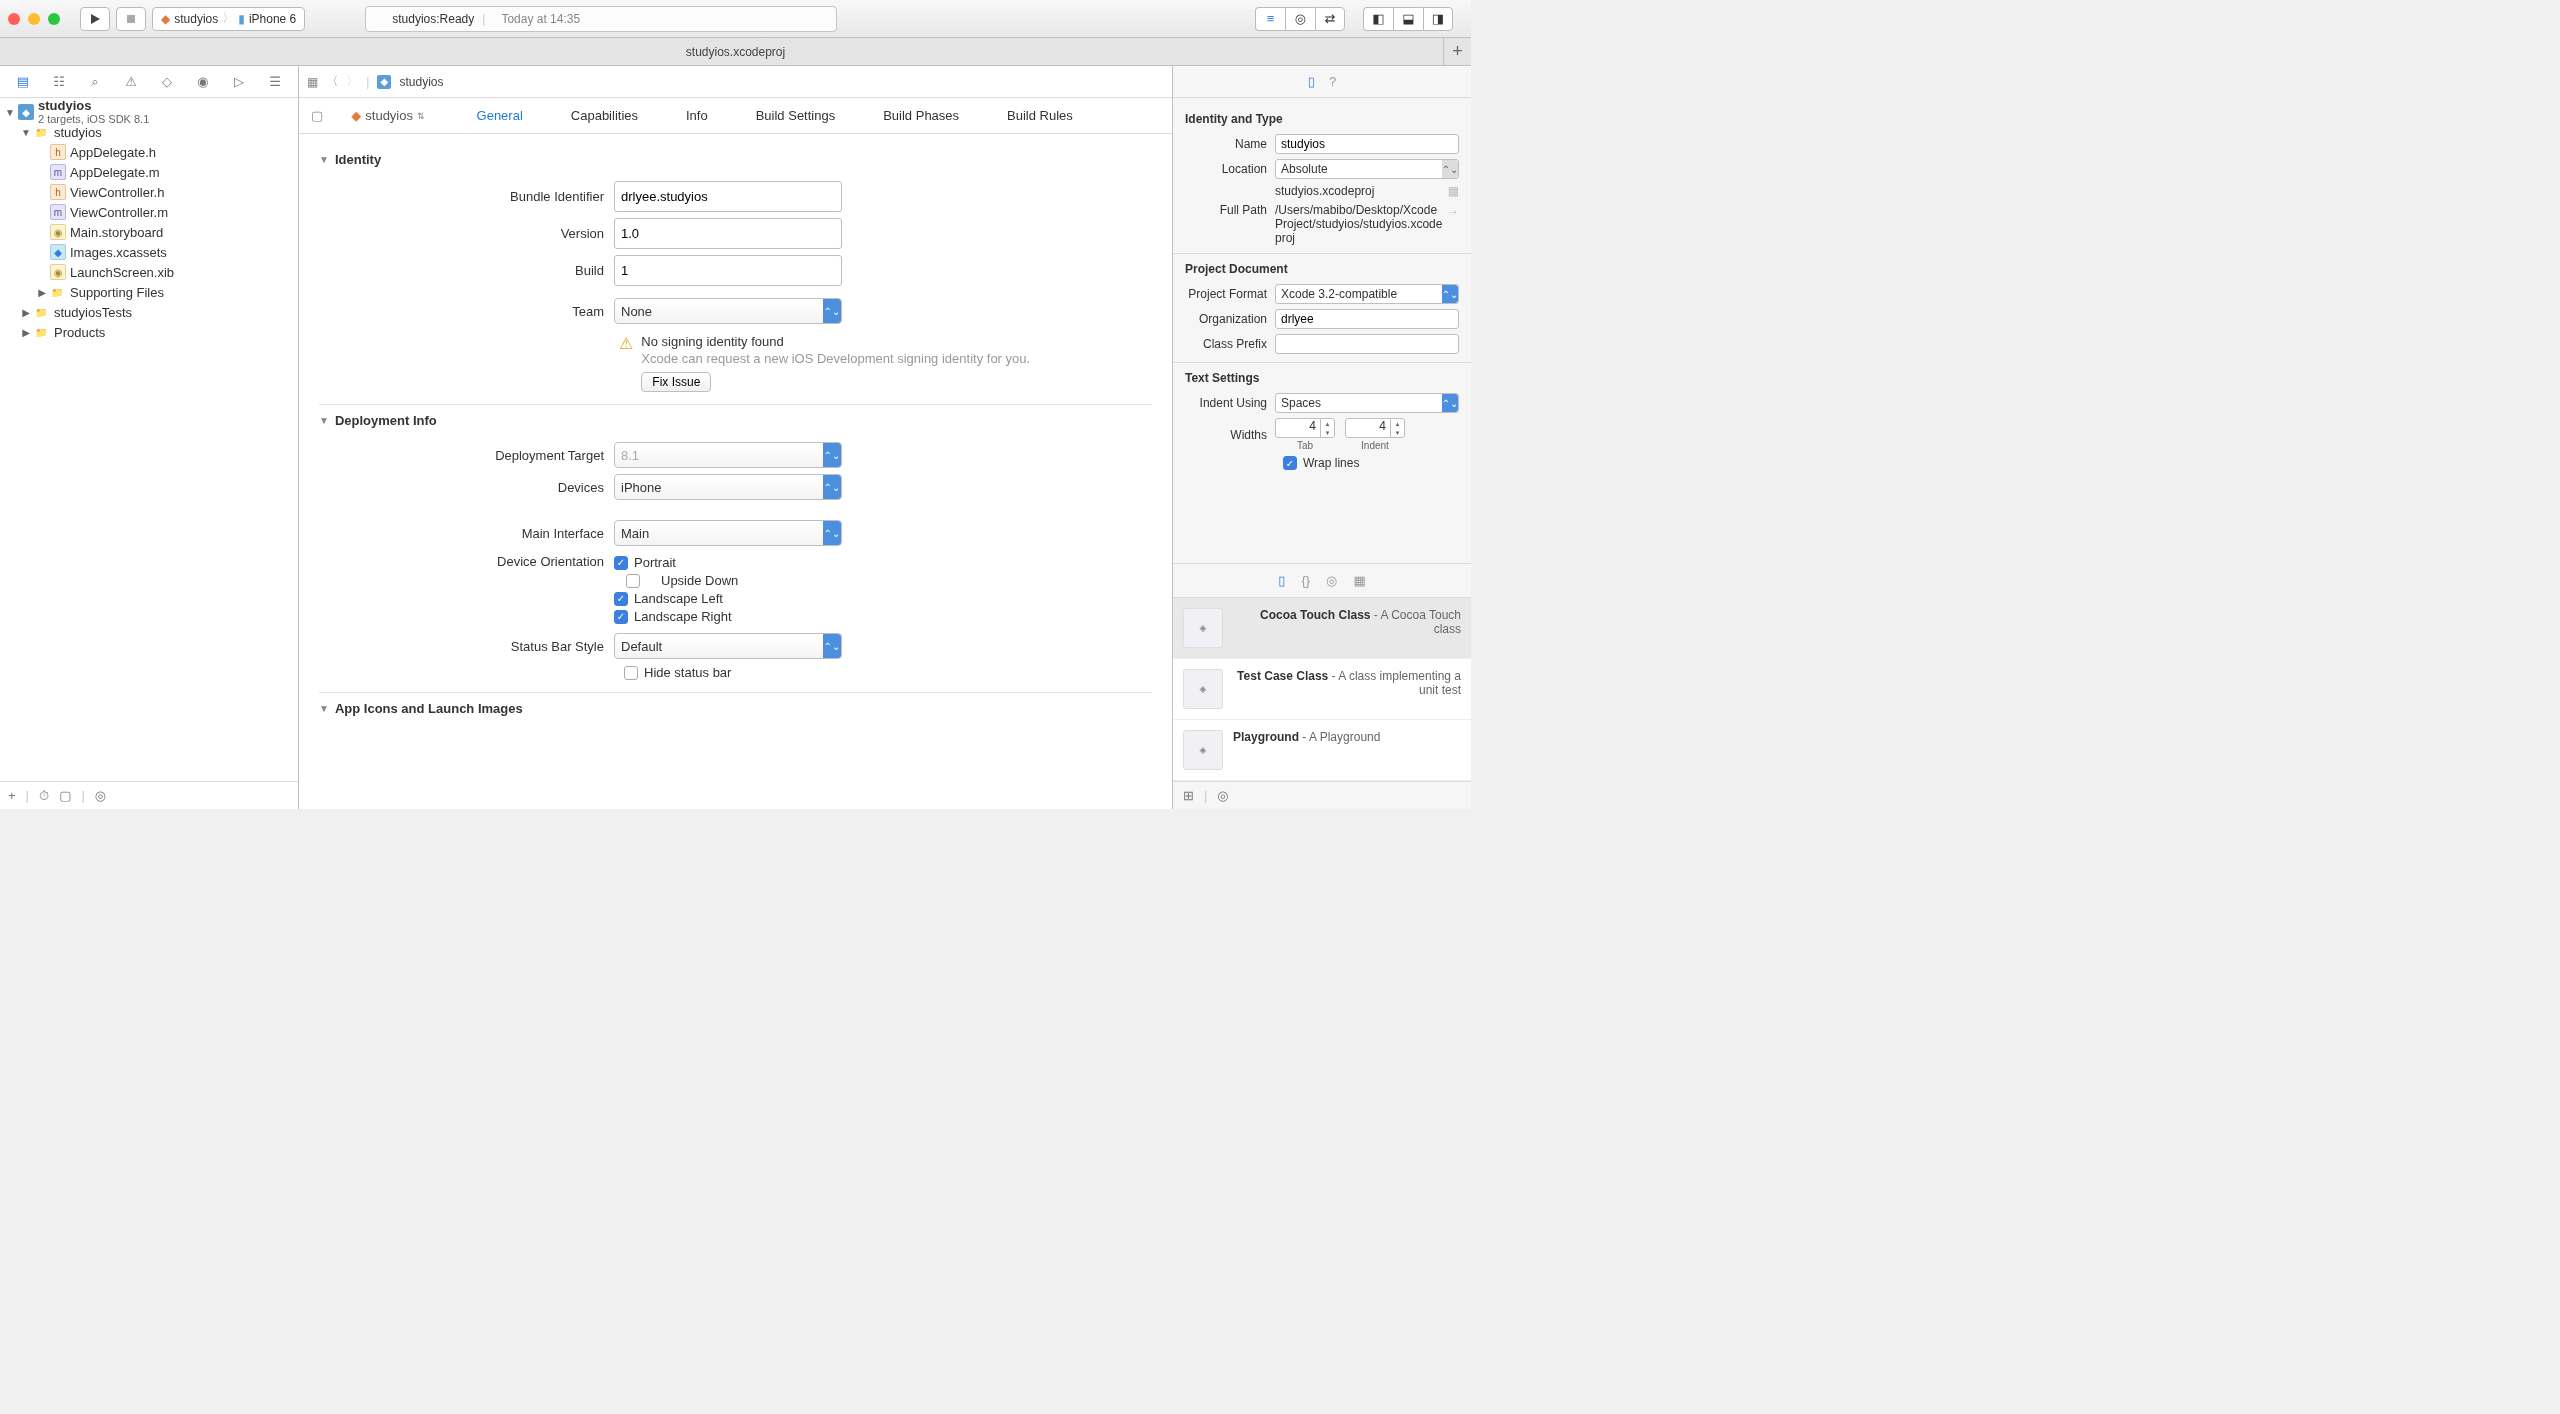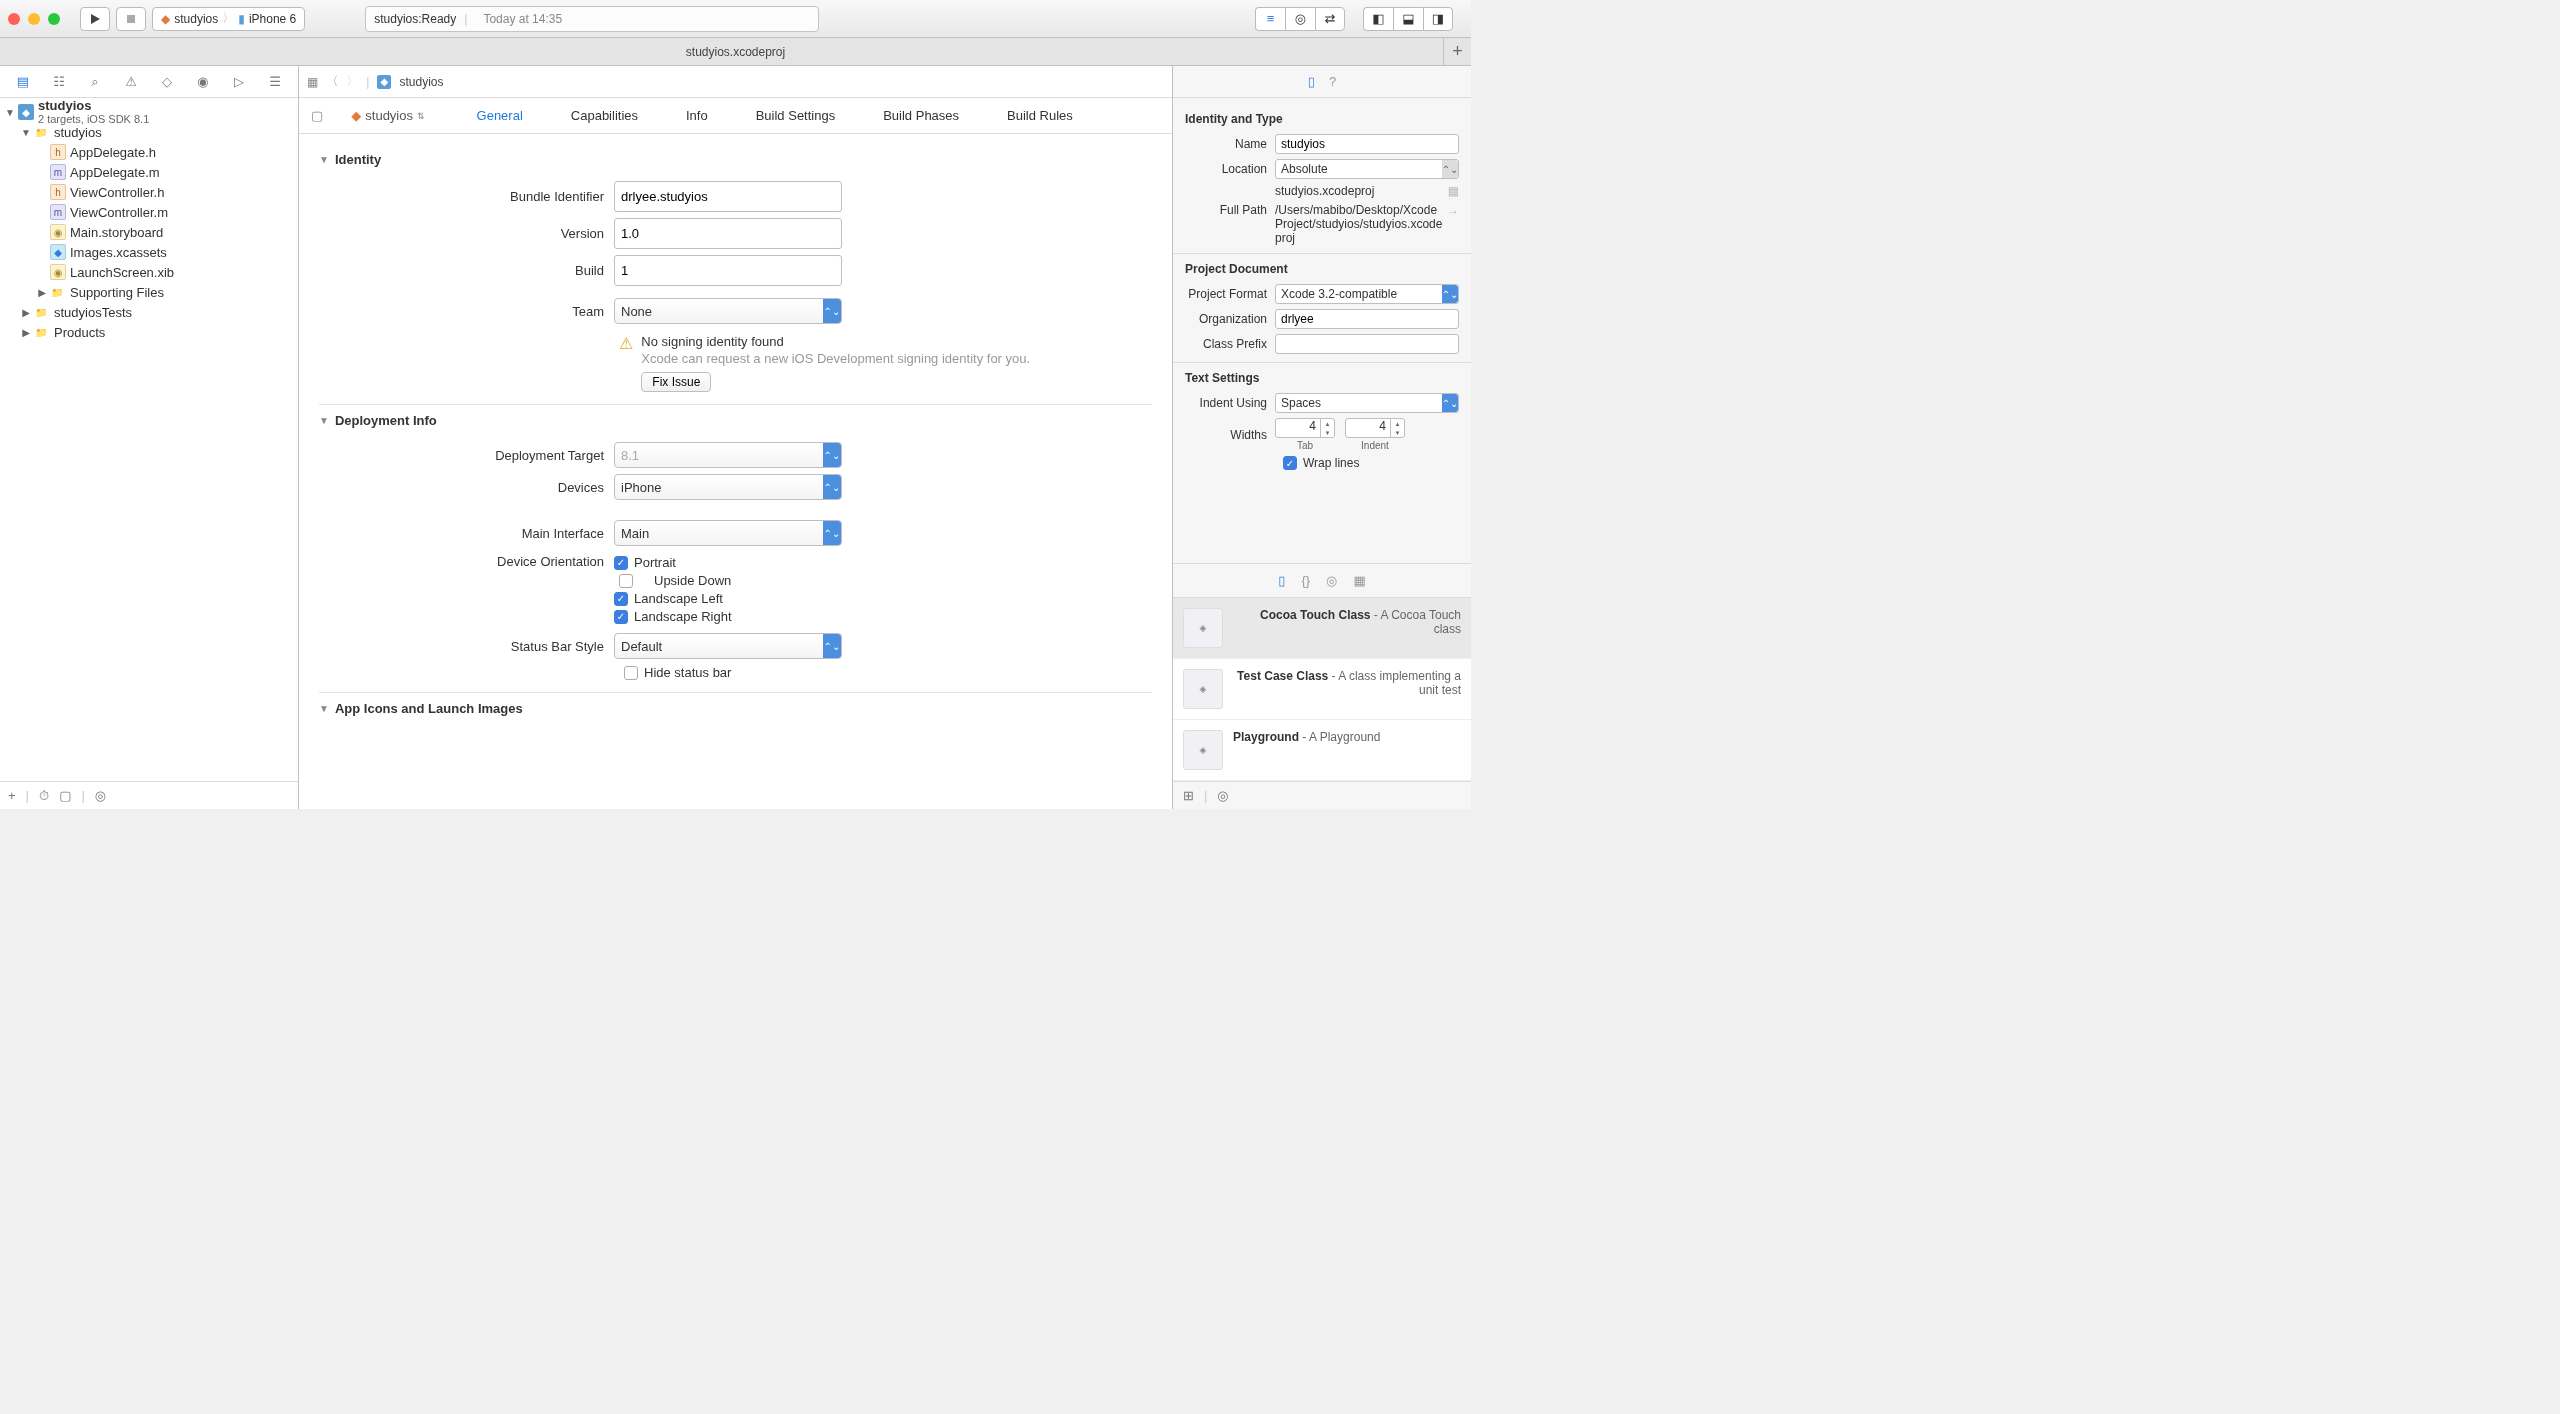--- a/index.html
+++ b/index.html
@@ -11,21 +11,21 @@
 .tl { width: 12px; height: 12px; border-radius: 50%; }
 .tl.red { background: #ff5f56; }
 .tl.yellow { background: #ffbd2e; }
 .tl.green { background: #27c93f; }
 .tb-btn { width: 30px; height: 24px; border: 1px solid #bbb; border-radius: 4px; background: #fff; display: flex; align-items: center; justify-content: center; margin-right: 6px; cursor: pointer; }
 .tb-group { display: flex; margin-right: 10px; }
 .tb-group .tb-btn { border-radius: 0; margin-right: 0; border-right: none; }
 .tb-group .tb-btn:first-child { border-radius: 4px 0 0 4px; }
 .tb-group .tb-btn:last-child { border-radius: 0 4px 4px 0; border-right: 1px solid #bbb; }
 .scheme-selector { height: 24px; border: 1px solid #bbb; border-radius: 4px; background: #fff; display: flex; align-items: center; padding: 0 8px; font-size: 12px; cursor: pointer; margin-right: 60px; }
-.status-bar { flex: 1; max-width: 590px; height: 26px; border: 1px solid #c5c5c5; border-radius: 4px; background: #fcfcfc; display: flex; align-items: center; padding: 0 8px; font-size: 12px; }
+.status-bar { flex: 1; max-width: 590px; height: 26px; border: 1px solid #c5c5c5; border-radius: 4px; background: #fcfcfc; display: flex; align-items: center; padding: 0 26px; font-size: 12px; }
 .status-ready { color: #333; }
 .status-time { color: #888; margin-left: 8px; }
 .toolbar-spacer { flex: 1; }
 .right-tb-group { display: flex; margin-left: 8px; }
 
 
 .tabbar { height: 28px; background: #e4e4e4; border-bottom: 1px solid #c0c0c0; display: flex; align-items: center; justify-content: center; position: relative; }
 .tabbar .tab-title { font-size: 12px; color: #444; }
 .tabbar .add-tab { position: absolute; right: 0; width: 28px; height: 28px; display: flex; align-items: center; justify-content: center; border-left: 1px solid #c0c0c0; cursor: pointer; font-size: 18px; color: #666; }
 
@@ -356,21 +356,21 @@
           <span class="select-caret">⌃⌄</span>
         </div>
       </div>
       <div class="form-row" style="align-items:flex-start;">
         <div class="form-label" style="padding-top:2px;">Device Orientation</div>
         <div id="orientations">
             <div class="checkbox-row" style="margin-left:0;">
               <span class="chk checked">✓</span>
               <span>Portrait</span>
             </div>
-            <div class="checkbox-row" style="margin-left:5px;gap:21px;">
+            <div class="checkbox-row" style="margin-left:12px;gap:21px;">
               <span class="chk "></span>
               <span>Upside Down</span>
             </div>
             <div class="checkbox-row" style="margin-left:0;">
               <span class="chk checked">✓</span>
               <span>Landscape Left</span>
             </div>
             <div class="checkbox-row" style="margin-left:0;">
               <span class="chk checked">✓</span>
               <span>Landscape Right</span>

